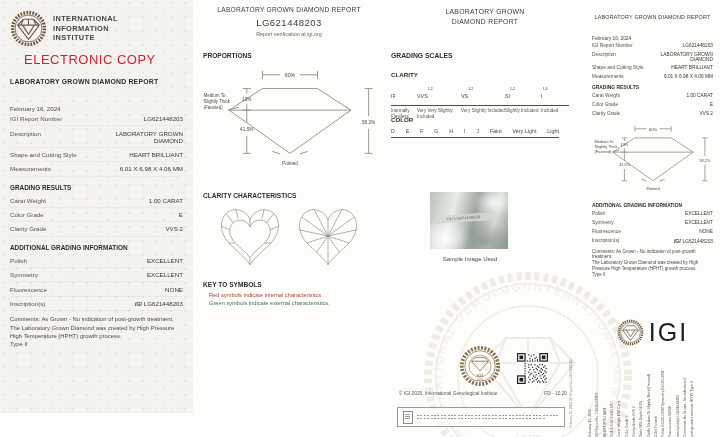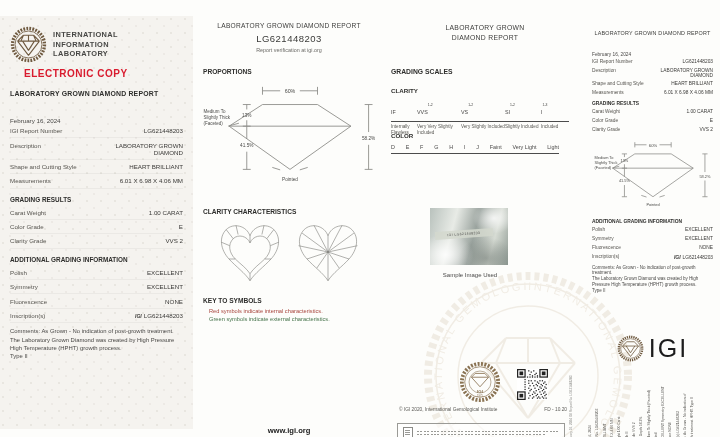--- a/index.html
+++ b/index.html
@@ -1,28 +1,28 @@
 <!DOCTYPE html>
 <html><head>
 <meta charset="utf-8">
 <style>
   html,body{margin:0;padding:0;background:#e8e8e8;}
   .page{position:relative;width:720px;height:437px;background:#fdfdfb;overflow:hidden;
         font-family:"Liberation Sans",sans-serif;color:#3e3e3c;}
-  .panel{position:absolute;top:16px;height:413px;box-sizing:border-box;}
+  .panel{position:absolute;top:0;height:413px;box-sizing:border-box;}
   svg{overflow:visible;font-family:inherit;}
   
   #p1{left:0;width:193px;padding:8px 10px;
       background-color:#f5f3ef;
       background-image:radial-gradient(circle at 3px 3px, rgba(160,150,135,.14) 1.2px, transparent 1.4px),
                        radial-gradient(circle at 10px 10px, rgba(160,150,135,.10) 1.2px, transparent 1.4px);
       background-size:14px 14px;}
   .brand-row{display:flex;align-items:center;gap:6px;margin-top:2px;}
   .brand-lines{font-size:7.4px;font-weight:bold;letter-spacing:.4px;color:#474745;line-height:1.3;}
-  .ecopy{margin:5px 0 0 14px;font-size:10px;font-weight:bold;letter-spacing:.5px;color:#d91b2e;}
+  .ecopy{margin:5px 0 0 14px;font-size:13px;font-weight:normal;letter-spacing:.5px;color:#d91b2e;}
   .rpt-title{margin:11px 0 0 0;font-size:6.9px;font-weight:bold;letter-spacing:.2px;color:#2e2e2c;}
   .date1{margin-top:20px;font-size:6.2px;color:#4a4947;}
   .kv{display:flex;justify-content:space-between;align-items:flex-start;padding:3.2px 0;
       border-bottom:1px solid rgba(0,0,0,.04);}
   .kv .k{font-size:6.2px;color:#56544f;}
   .kv .v{font-size:6.2px;color:#3b3a38;text-align:right;max-width:95px;}
   .sec{margin-top:5px;padding:2.5px 0;font-size:6.4px;font-weight:bold;color:#2e2e2c;}
   .insc-mark{font-style:italic;font-weight:bold;font-size:5px;margin-right:2px;}
   .comments{margin-top:5px;font-size:5.9px;line-height:1.32;color:#4a4947;}
   .comments div{margin-bottom:1px;}
@@ -124,21 +124,21 @@
       <svg width="37" height="37" viewBox="0 0 44 44">
         <g fill="none" stroke="#6f5a40">
           <circle cx="22" cy="22" r="19" stroke-width="4" stroke-dasharray="2.1 1.5"></circle>
           <circle cx="22" cy="22" r="16" stroke-width="1"></circle>
           <path d="M9,18 L35,18 M16,11 L28,11 M9,18 L16,11 M28,11 L35,18 M9,18 L22,35 M35,18 L22,35 M16,11 L13,18 M28,11 L31,18 M22,11 L22,18 M15,18 L22,29 M29,18 L22,29" stroke-width="1.3"></path>
         </g>
       </svg>
       <div class="brand-lines">
         <div>INTERNATIONAL</div>
         <div>INFORMATION</div>
-        <div>LABORATORY</div>
+        <div>INSTITUTE</div>
       </div>
     </div>
     <div class="ecopy">ELECTRONIC COPY</div>
     <div class="rpt-title">LABORATORY GROWN DIAMOND REPORT</div>
     <div class="date1">February 16, 2024</div>
 
     <div class="kv">
       <span class="k">IGI Report Number</span>
       <span class="v">LG621448203</span>
     </div>
@@ -237,21 +237,20 @@
           <path d="M50,47 L50,24 M50,47 L30,9 M50,47 L13,20 M50,47 L8,38 M50,47 L20,57 M50,47 L34,70 M50,47 L50,88 M50,47 L66,70 M50,47 L80,57 M50,47 L92,38 M50,47 L87,20 M50,47 L70,9"></path>
         </g>
         <circle cx="50" cy="47" r="1.2" fill="#85857f"></circle>
       </svg>
     </div>
 
     <div class="h2" id="key-head">KEY TO SYMBOLS</div>
     <div class="keyline key-red">Red symbols indicate internal characteristics.</div>
     <div class="keyline key-green">Green symbols indicate external characteristics.</div>
 
-    <div class="site">www.igi.org</div>
   </section>
 
   <section class="panel" id="p3">
     <div class="c3head">
       <div>LABORATORY GROWN</div>
       <div>DIAMOND REPORT</div>
     </div>
 
     <div class="h3" style="left:6px;top:52px;">GRADING SCALES</div>
     <div class="h3b" style="left:6px;top:71px;">CLARITY</div>

